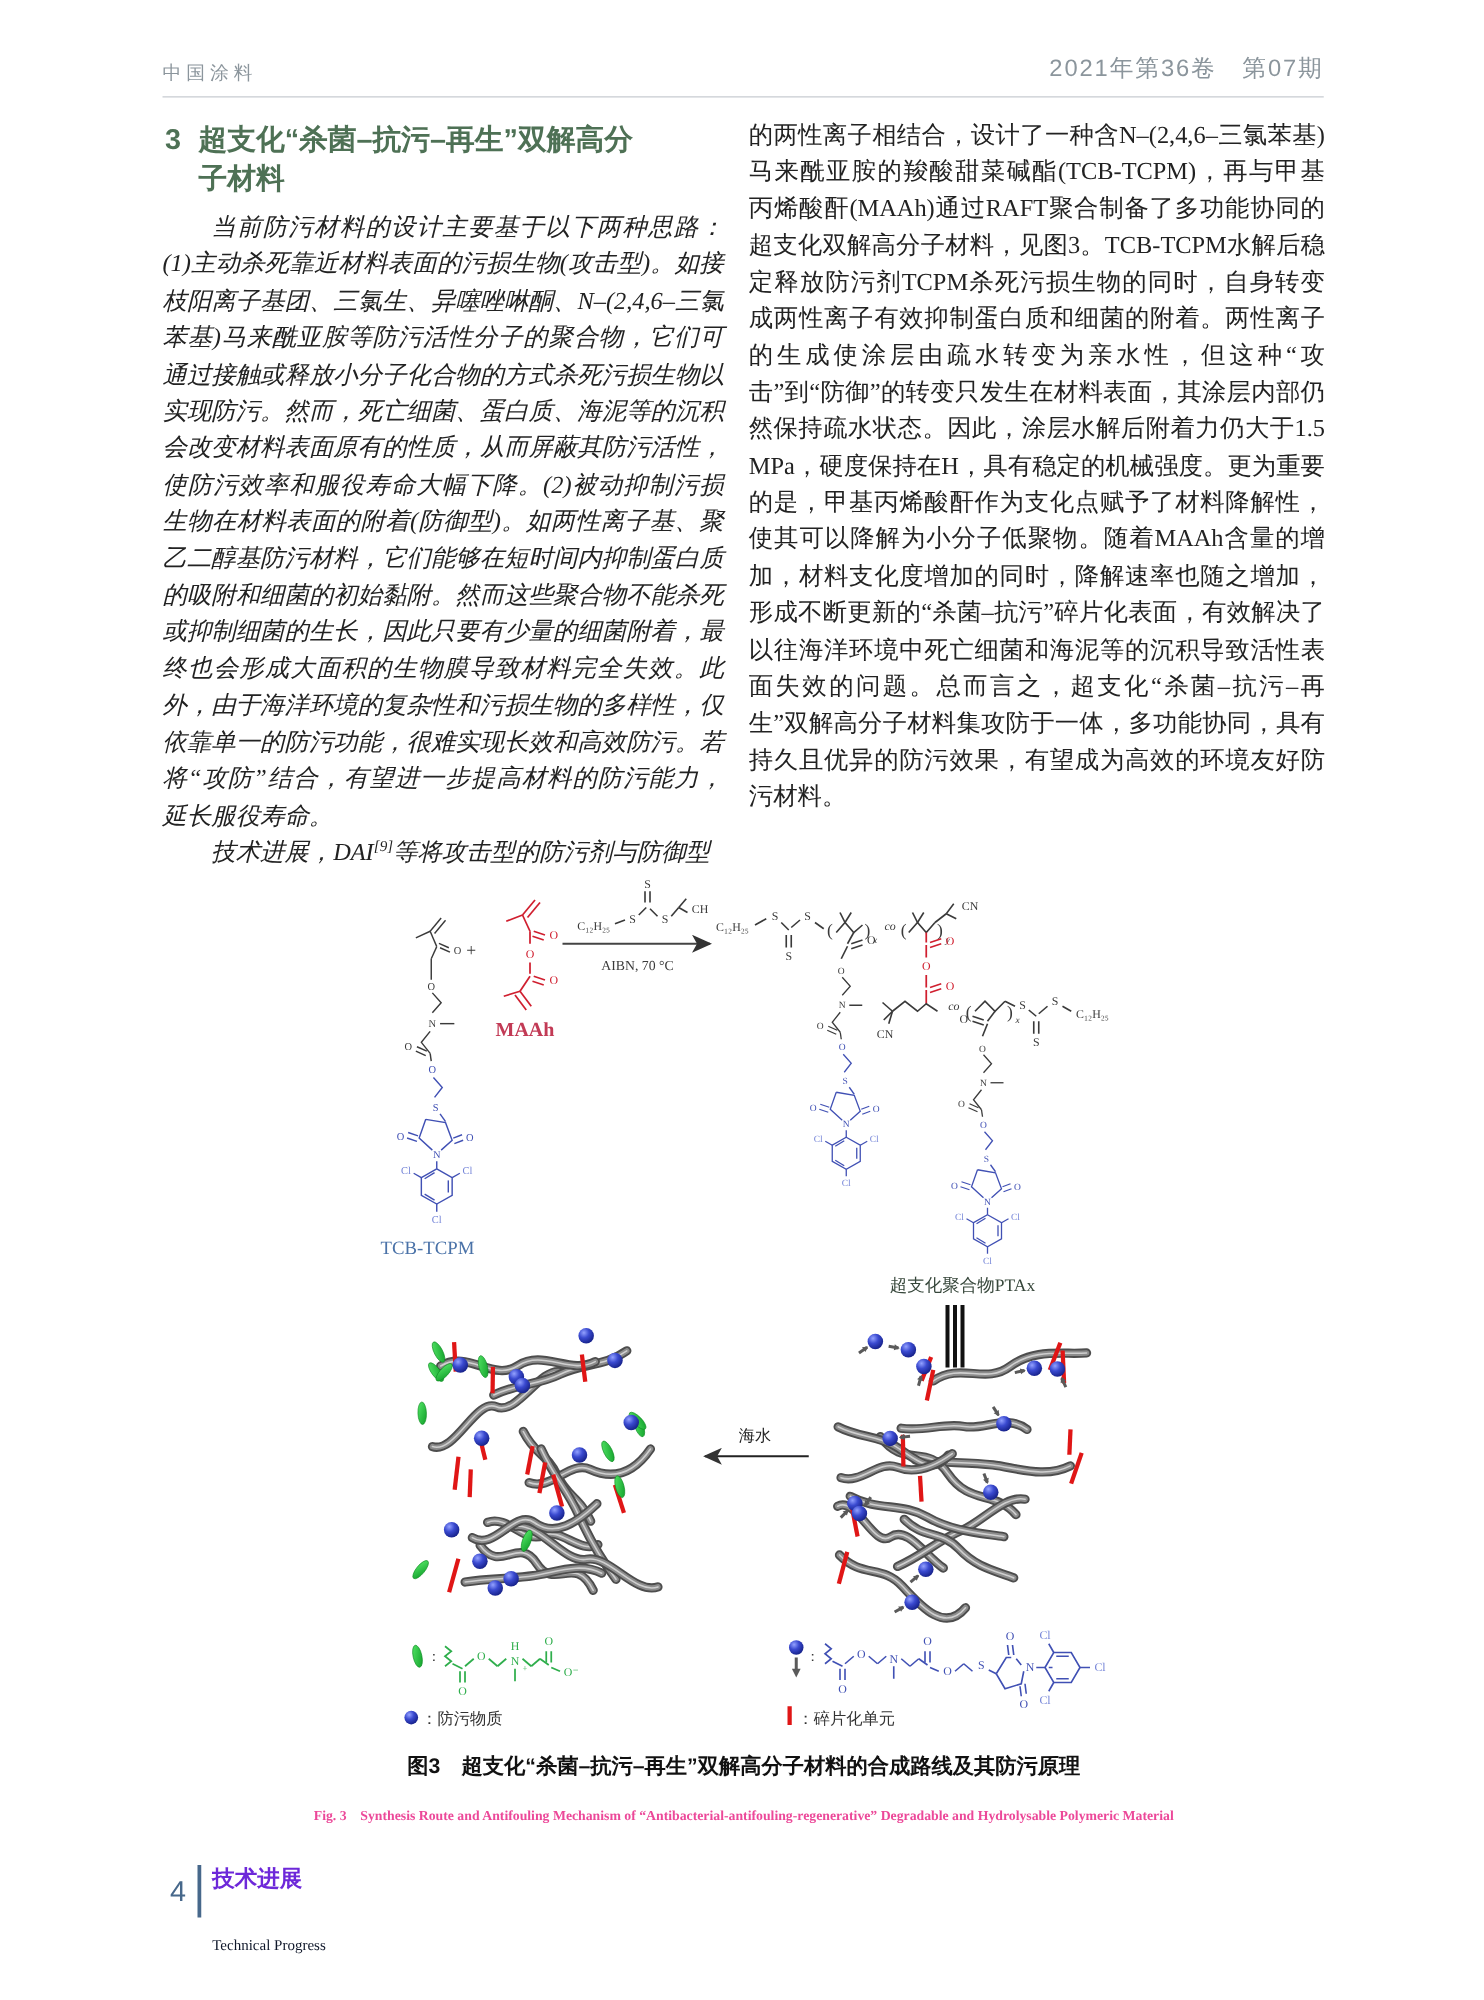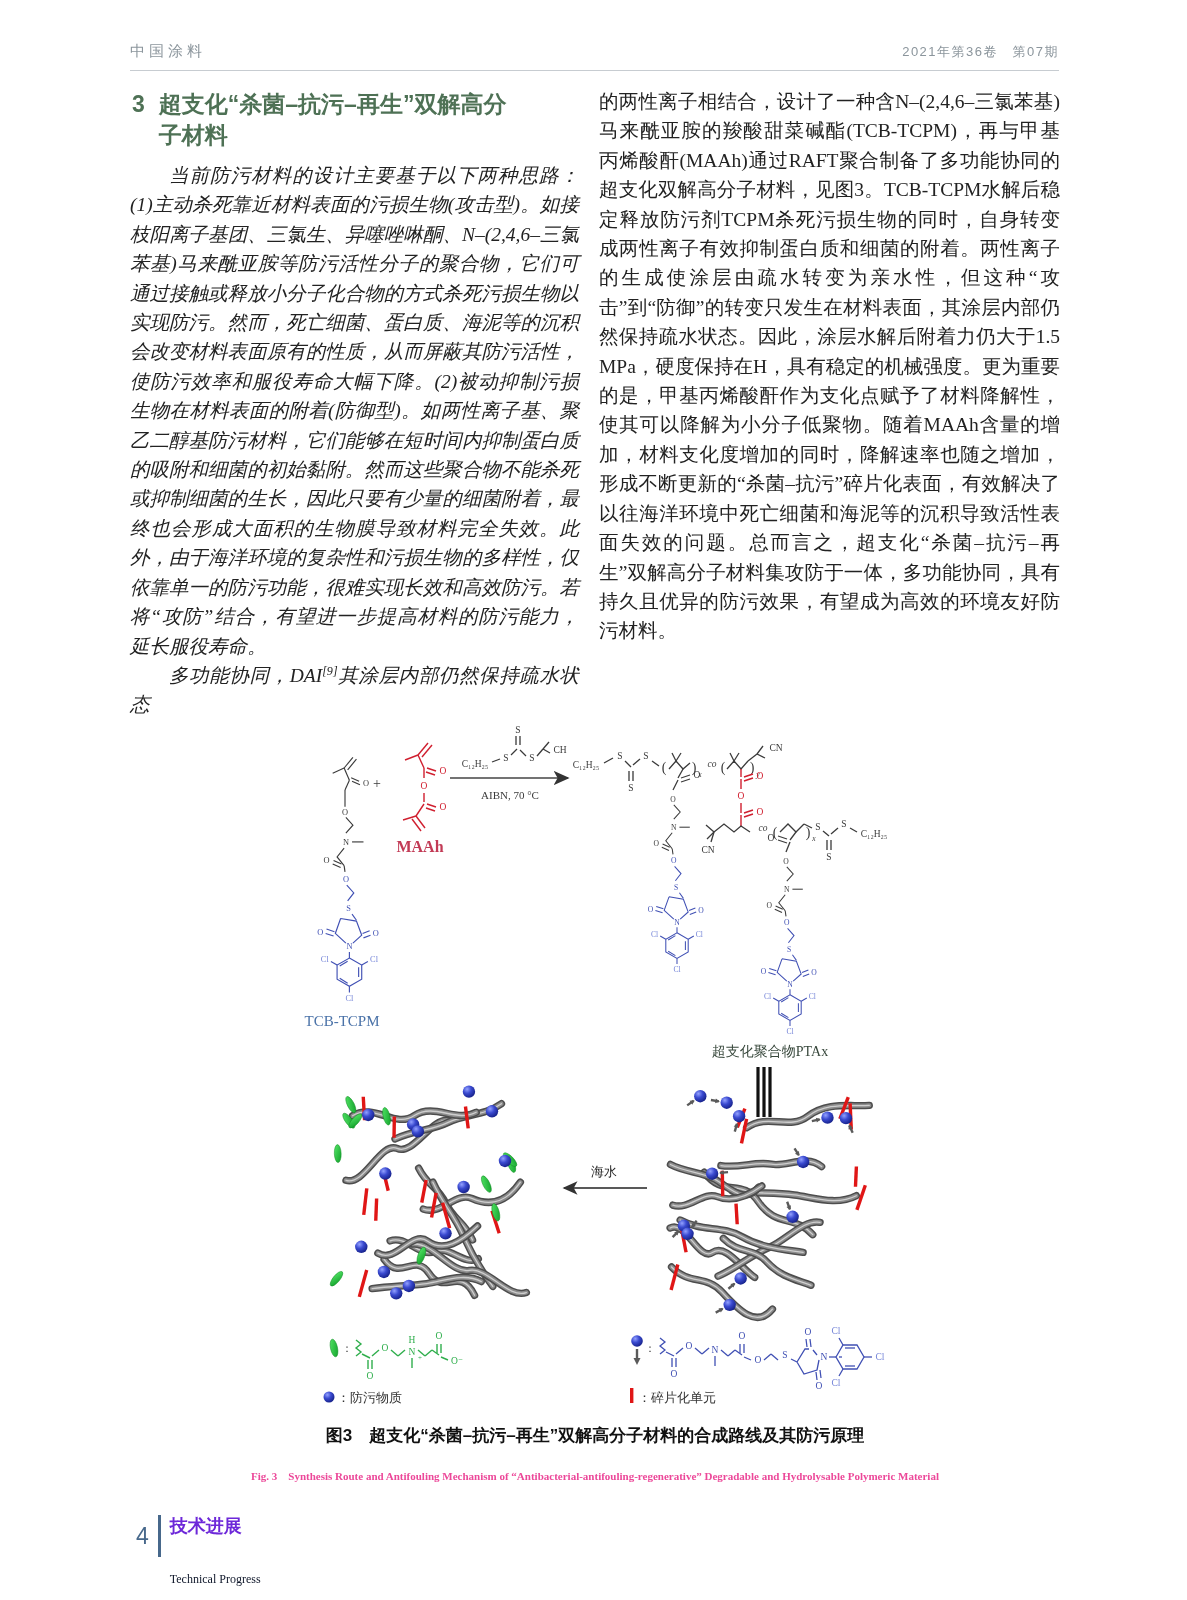--- a/index.html
+++ b/index.html
@@ -3,21 +3,21 @@
 <meta charset="utf-8">
 <style>
   html,body{margin:0;padding:0;background:#ffffff;}
   body{width:1187px;height:1600px;position:relative;overflow:hidden;
        font-family:"Liberation Serif","DejaVu Serif",serif;color:#222;}
   .page{padding-top:42px;}
   
   .hdr{margin:0 128px 0 130px;display:flex;justify-content:space-between;align-items:flex-end;
        padding-bottom:9px;border-bottom:1px solid #c7ccd1;}
   .hdr .jname{color:#8b959c;font-size:15px;letter-spacing:4px;font-family:"Liberation Sans",sans-serif;}
-  .hdr .issue{color:#8b959c;font-size:13px;letter-spacing:1.5px;font-family:"Liberation Sans",sans-serif;}
+  .hdr .issue{color:#8b959c;font-size:19px;letter-spacing:1.5px;font-family:"Liberation Sans",sans-serif;}
   
   .cols{display:flex;gap:20px;margin:16px 127px 0 130px;}
   .colL{width:449px;}
   .colR{width:461px;}
   .headline{display:flex;gap:14px;color:#4e7155;font-family:"Liberation Sans",sans-serif;
             font-weight:bold;font-size:23px;line-height:31px;margin:2px 0 10px 2px;}
   .headline .num{flex:none;}
   .headline .ttl{max-width:356px;}
   p.body{font-size:19.5px;line-height:29.4px;text-align:justify;margin:0;}
   p.ind{text-indent:2em;font-style:italic;}
@@ -61,21 +61,21 @@
     <span class="issue">2021年第36卷　第07期</span>
   </div>
 
   <div class="cols">
     <div class="colL">
       <div class="headline">
         <span class="num">3</span>
         <span class="ttl">超支化“杀菌–抗污–再生”双解高分子材料</span>
       </div>
       <p class="body ind">当前防污材料的设计主要基于以下两种思路：(1)主动杀死靠近材料表面的污损生物(攻击型)。如接枝阳离子基团、三氯生、异噻唑啉酮、N–(2,4,6–三氯苯基)马来酰亚胺等防污活性分子的聚合物，它们可通过接触或释放小分子化合物的方式杀死污损生物以实现防污。然而，死亡细菌、蛋白质、海泥等的沉积会改变材料表面原有的性质，从而屏蔽其防污活性，使防污效率和服役寿命大幅下降。(2)被动抑制污损生物在材料表面的附着(防御型)。如两性离子基、聚乙二醇基防污材料，它们能够在短时间内抑制蛋白质的吸附和细菌的初始黏附。然而这些聚合物不能杀死或抑制细菌的生长，因此只要有少量的细菌附着，最终也会形成大面积的生物膜导致材料完全失效。此外，由于海洋环境的复杂性和污损生物的多样性，仅依靠单一的防污功能，很难实现长效和高效防污。若将“攻防”结合，有望进一步提高材料的防污能力，延长服役寿命。</p>
-      <p class="body ind"><span>多功能协同，DAI</span><sup>[9]</sup><span>其涂层内部仍然保持疏水状态</span></p>
+      <p class="body ind"><span>技术进展，DAI</span><sup>[9]</sup><span>等将攻击型的防污剂与防御型</span></p>
     </div>
     <div class="colR">
       <p class="body">的两性离子相结合，设计了一种含N–(2,4,6–三氯苯基)马来酰亚胺的羧酸甜菜碱酯(TCB-TCPM)，再与甲基丙烯酸酐(MAAh)通过RAFT聚合制备了多功能协同的超支化双解高分子材料，见图3。TCB-TCPM水解后稳定释放防污剂TCPM杀死污损生物的同时，自身转变成两性离子有效抑制蛋白质和细菌的附着。两性离子的生成使涂层由疏水转变为亲水性，但这种“攻击”到“防御”的转变只发生在材料表面，其涂层内部仍然保持疏水状态。因此，涂层水解后附着力仍大于1.5 MPa，硬度保持在H，具有稳定的机械强度。更为重要的是，甲基丙烯酸酐作为支化点赋予了材料降解性，使其可以降解为小分子低聚物。随着MAAh含量的增加，材料支化度增加的同时，降解速率也随之增加，形成不断更新的“杀菌–抗污”碎片化表面，有效解决了以往海洋环境中死亡细菌和海泥等的沉积导致活性表面失效的问题。总而言之，超支化“杀菌–抗污–再生”双解高分子材料集攻防于一体，多功能协同，具有持久且优异的防污效果，有望成为高效的环境友好防污材料。</p>
     </div>
   </div>
 
   <div class="figwrap">
   <svg id="fig-svg" width="1030" height="700" viewBox="0 0 1030 700" xmlns="http://www.w3.org/2000/svg">
     <defs>
       <radialGradient id="sphG" cx="35%" cy="30%" r="75%">

